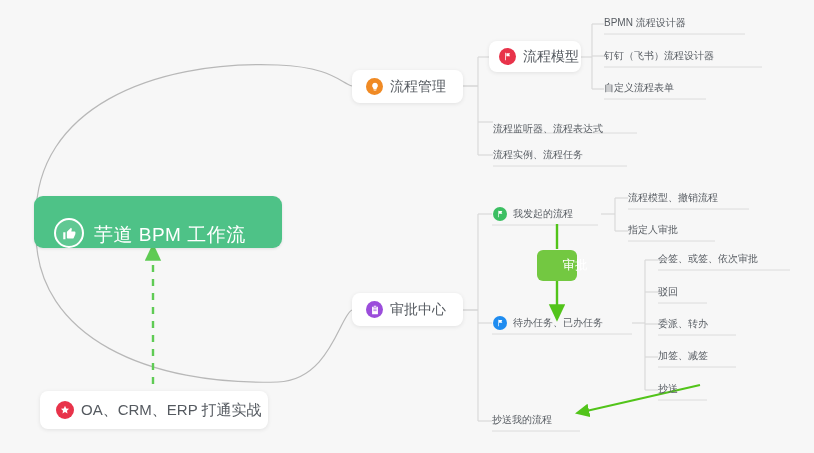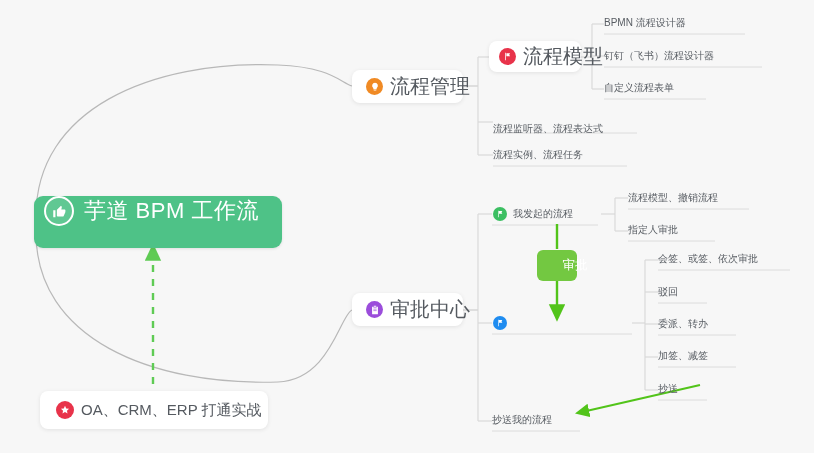--- a/index.html
+++ b/index.html
@@ -9,41 +9,41 @@
     font-family:"Liberation Sans","DejaVu Sans",sans-serif;
     overflow:hidden;
     position:relative;
   }
   #canvas{position:absolute;left:0;top:0;width:814px;height:453px;}
   .svg-layer{position:absolute;left:0;top:0;width:814px;height:453px;pointer-events:none;}
 
   
   .root-node{
     position:absolute;
-    display:flex;align-items:flex-start;
+    display:flex;align-items:flex-end;
     box-sizing:border-box;
     border-radius:9px;
-    padding:0 10px;
+    padding:0 20px;
     color:#ffffff;
-    font-size:22px;
+    font-size:19px;
     letter-spacing:.5px;
     box-shadow:0 1px 3px rgba(0,0,0,.10);
   }
   .root-node .root-label{white-space:nowrap;}
 
   
   .card-node{
     position:absolute;
     display:flex;align-items:center;
     box-sizing:border-box;
     background:#ffffff;
     border-radius:8px;
     padding:0 14px;
     color:#555a60;
-    font-size:20px;
+    font-size:14px;
     box-shadow:0 1px 4px rgba(0,0,0,.09);
   }
   .card-node .card-label{white-space:nowrap;}
 
   
   .leaf{
     position:absolute;
     display:flex;align-items:center;
     box-sizing:border-box;
     color:#585d63;
@@ -226,20 +226,21 @@
   <div class="chip" style="left:537px;top:250px;width:40px;height:31px;background:#73c841;">
     <span>审批</span>
   </div>
 
   <div class="leaf" style="left:493px;top:312px;height:22px;">
     <span class="ico ico-sm" style="background:#1f8cf0;">
       <svg width="8" height="8" viewBox="0 0 24 24" fill="#ffffff">
         <path d="M6 2h2v20H6zM9 3h10l-2.5 4L19 11H9z"></path>
       </svg>
     </span>
+    <span>待办任务、已办任务</span>
   </div>
 
   <div class="leaf" style="left:658px;top:248px;height:22px;">
     <span>会签、或签、依次审批</span>
   </div>
   <div class="leaf" style="left:658px;top:281px;height:22px;">
     <span>驳回</span>
   </div>
   <div class="leaf" style="left:658px;top:313px;height:22px;justify-content:center;">
     <span>委派、转办</span>

